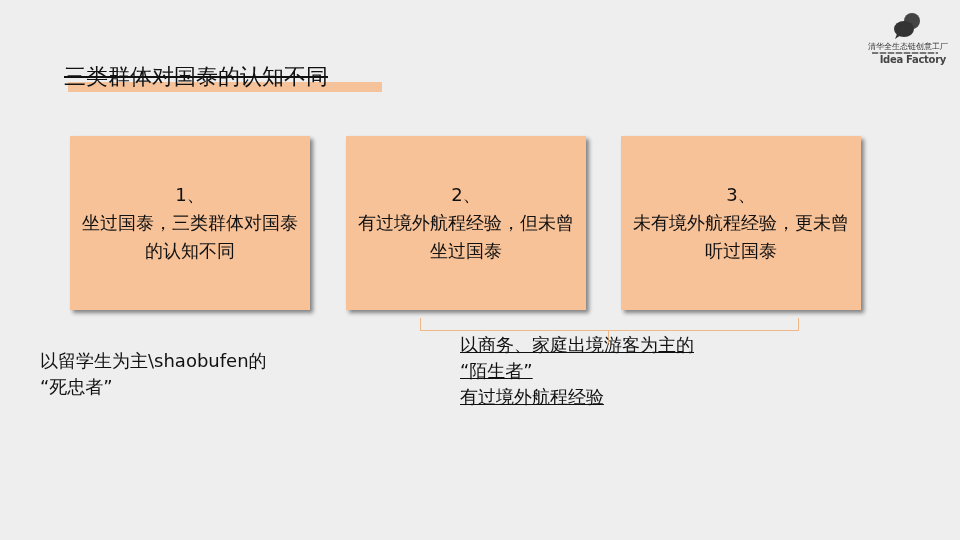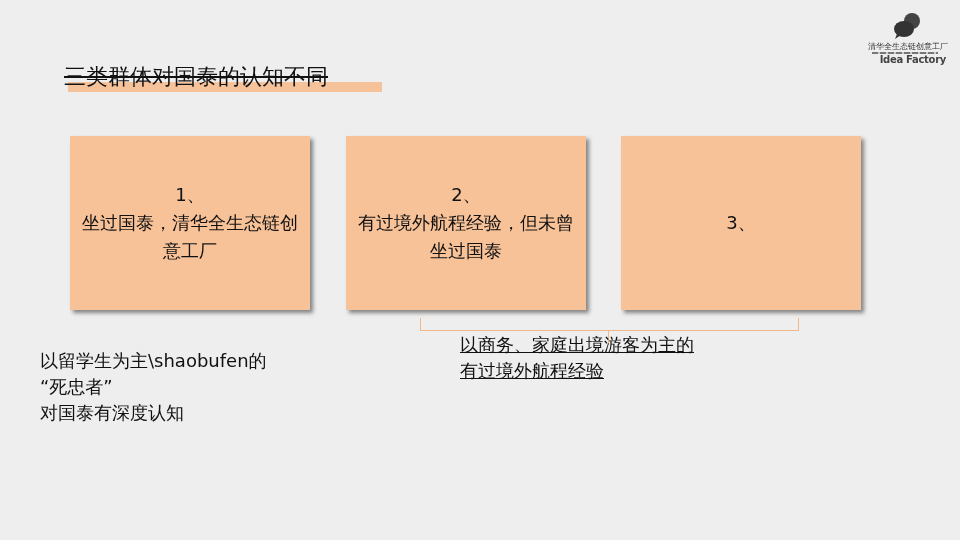--- a/index.html
+++ b/index.html
@@ -70,34 +70,35 @@
   <div class="en">Idea Factory</div>
 </div>
 
 <div class="title-wrap">
   <div class="title-hl"></div>
   <div class="title">三类群体对国泰的认知不同</div>
 </div>
 
 <div class="card" style="left:70px;">
   <div class="num">1、</div>
-  <div class="txt">坐过国泰，清华全生态链创意工厂</div>
+  <div class="txt">坐过国泰，三类群体对国泰的认知不同</div>
 </div>
 <div class="card" style="left:346px;">
   <div class="num">2、</div>
   <div class="txt">有过境外航程经验，但未曾坐过国泰</div>
 </div>
 <div class="card" style="left:621px;">
   <div class="num">3、</div>
+  <div class="txt">未有境外航程经验，更未曾听过国泰</div>
 </div>
 
 <div class="bracket"></div>
 <div class="bracket-stem"></div>
 
 <div class="note" style="left:40px; top:348px; width:296px;">
   <div>以留学生为主\shaobufen的</div>
   <div>“死忠者”</div>
-  <div>对国泰有深度认知</div>
 </div>
 <div class="note" style="left:460px; top:332px; width:296px;text-decoration:underline;">
   <div>以商务、家庭出境游客为主的</div>
+  <div>“陌生者”</div>
   <div>有过境外航程经验</div>
 </div>
 
 </body></html>

